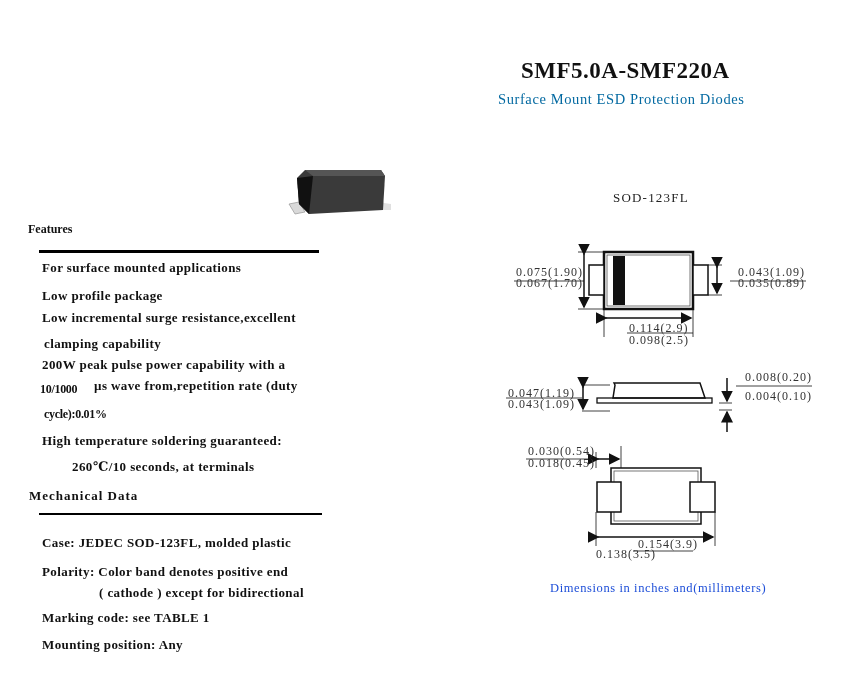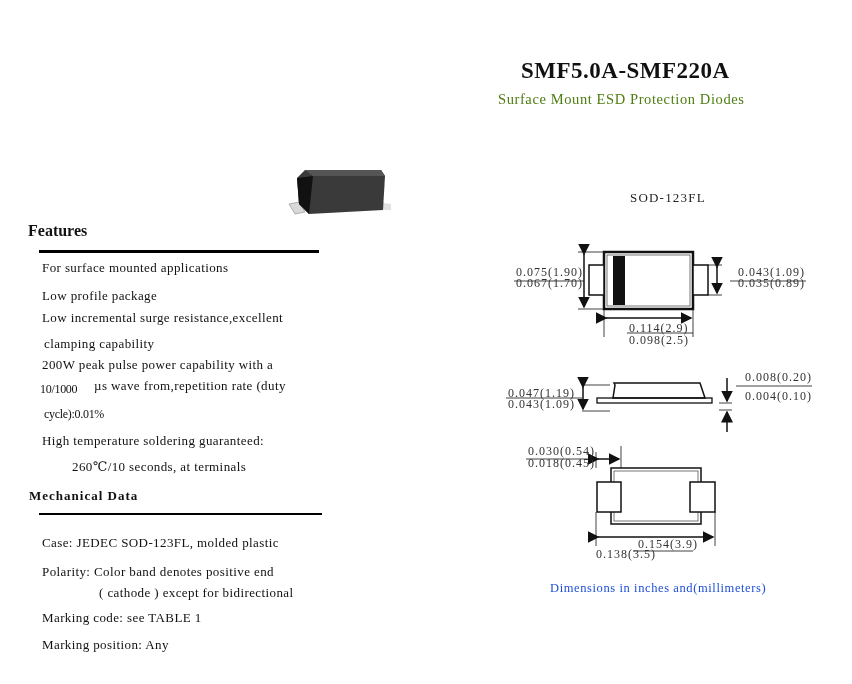--- a/index.html
+++ b/index.html
@@ -1,24 +1,24 @@
 <!DOCTYPE html>
 <html><head>
 <meta charset="utf-8">
 <style>
   html, body { margin:0; padding:0; background:#fff; }
   body { width:852px; height:684px; position:relative; overflow:hidden;
          font-family:"Liberation Serif","DejaVu Serif",serif; color:#111; }
   .abs { position:absolute; white-space:nowrap; }
   .title { font-weight:bold; font-size:23px; letter-spacing:0.5px; }
-  .subtitle { font-size:14.5px; letter-spacing:0.6px; color:#4d7c0f; }
-  .h2 { font-weight:bold; font-size:16px; }
+  .subtitle { font-size:14.5px; letter-spacing:0.6px; color:#0369a1; }
+  .h2 { font-weight:bold; font-size:12px; }
   .h2b { font-weight:bold; font-size:13px; letter-spacing:1px; }
   .rule { position:absolute; background:#000; }
-  .txt { font-size:13px; letter-spacing:0.4px; color:#111; }
+  .txt { font-size:13px; letter-spacing:0.4px; color:#111;font-weight:bold; }
   .dim { font-size:12px; letter-spacing:1px; color:#333; }
   .lbl { font-size:13px; letter-spacing:1.2px; color:#222; }
   .cap { font-size:12.5px; letter-spacing:0.6px; color:#1d4ed8; }
 </style>
 </head>
 <body>
 
 <div class="abs title" style="left:521px;top:58px;">SMF5.0A-SMF220A</div>
 <div class="abs subtitle" style="left:498px;top:91px;">Surface Mount ESD Protection Diodes</div>
 
@@ -44,23 +44,23 @@
 <div class="abs txt" style="left:44px;top:407px;font-size:12px;letter-spacing:-0.3px;">cycle):0.01%</div>
 <div class="abs txt" style="left:42px;top:433px;">High temperature soldering guaranteed:</div>
 <div class="abs txt" style="left:39px;top:459px;margin-left:33px;">260℃/10 seconds, at terminals</div>
 
 <div class="abs h2b" style="left:29px;top:488px;">Mechanical Data</div>
 <div class="rule" style="left:39px;top:513px;width:283px;height:2px;"></div>
 <div class="abs txt" style="left:42px;top:535px;">Case: JEDEC SOD-123FL, molded plastic</div>
 <div class="abs txt" style="left:42px;top:564px;text-align:center;">Polarity: Color band denotes positive end</div>
 <div class="abs txt" style="left:99px;top:585px;">( cathode ) except for bidirectional</div>
 <div class="abs txt" style="left:42px;top:610px;">Marking code: see TABLE 1</div>
-<div class="abs txt" style="left:42px;top:637px;">Marking position: Any</div>
+<div class="abs txt" style="left:42px;top:637px;">Mounting position: Any</div>
 
-<div class="abs lbl" style="left:630px;top:190px;">SOD-123FL</div>
+<div class="abs lbl" style="left:613px;top:190px;">SOD-123FL</div>
 
 <svg class="abs" style="left:500px;top:240px;" width="320" height="200" viewBox="0 0 320 200">
   <defs>
     <marker id="ah" markerWidth="8" markerHeight="8" refX="7" refY="4" orient="auto">
       <path d="M0,0 L8,4 L0,8 Z" fill="#111"></path>
     </marker>
   </defs>
 
   <rect x="104" y="12" width="89" height="57" fill="#fff" stroke="#111" stroke-width="2.5"></rect>
   <rect x="107" y="15" width="83" height="51" fill="none" stroke="#555" stroke-width="0.8"></rect>

